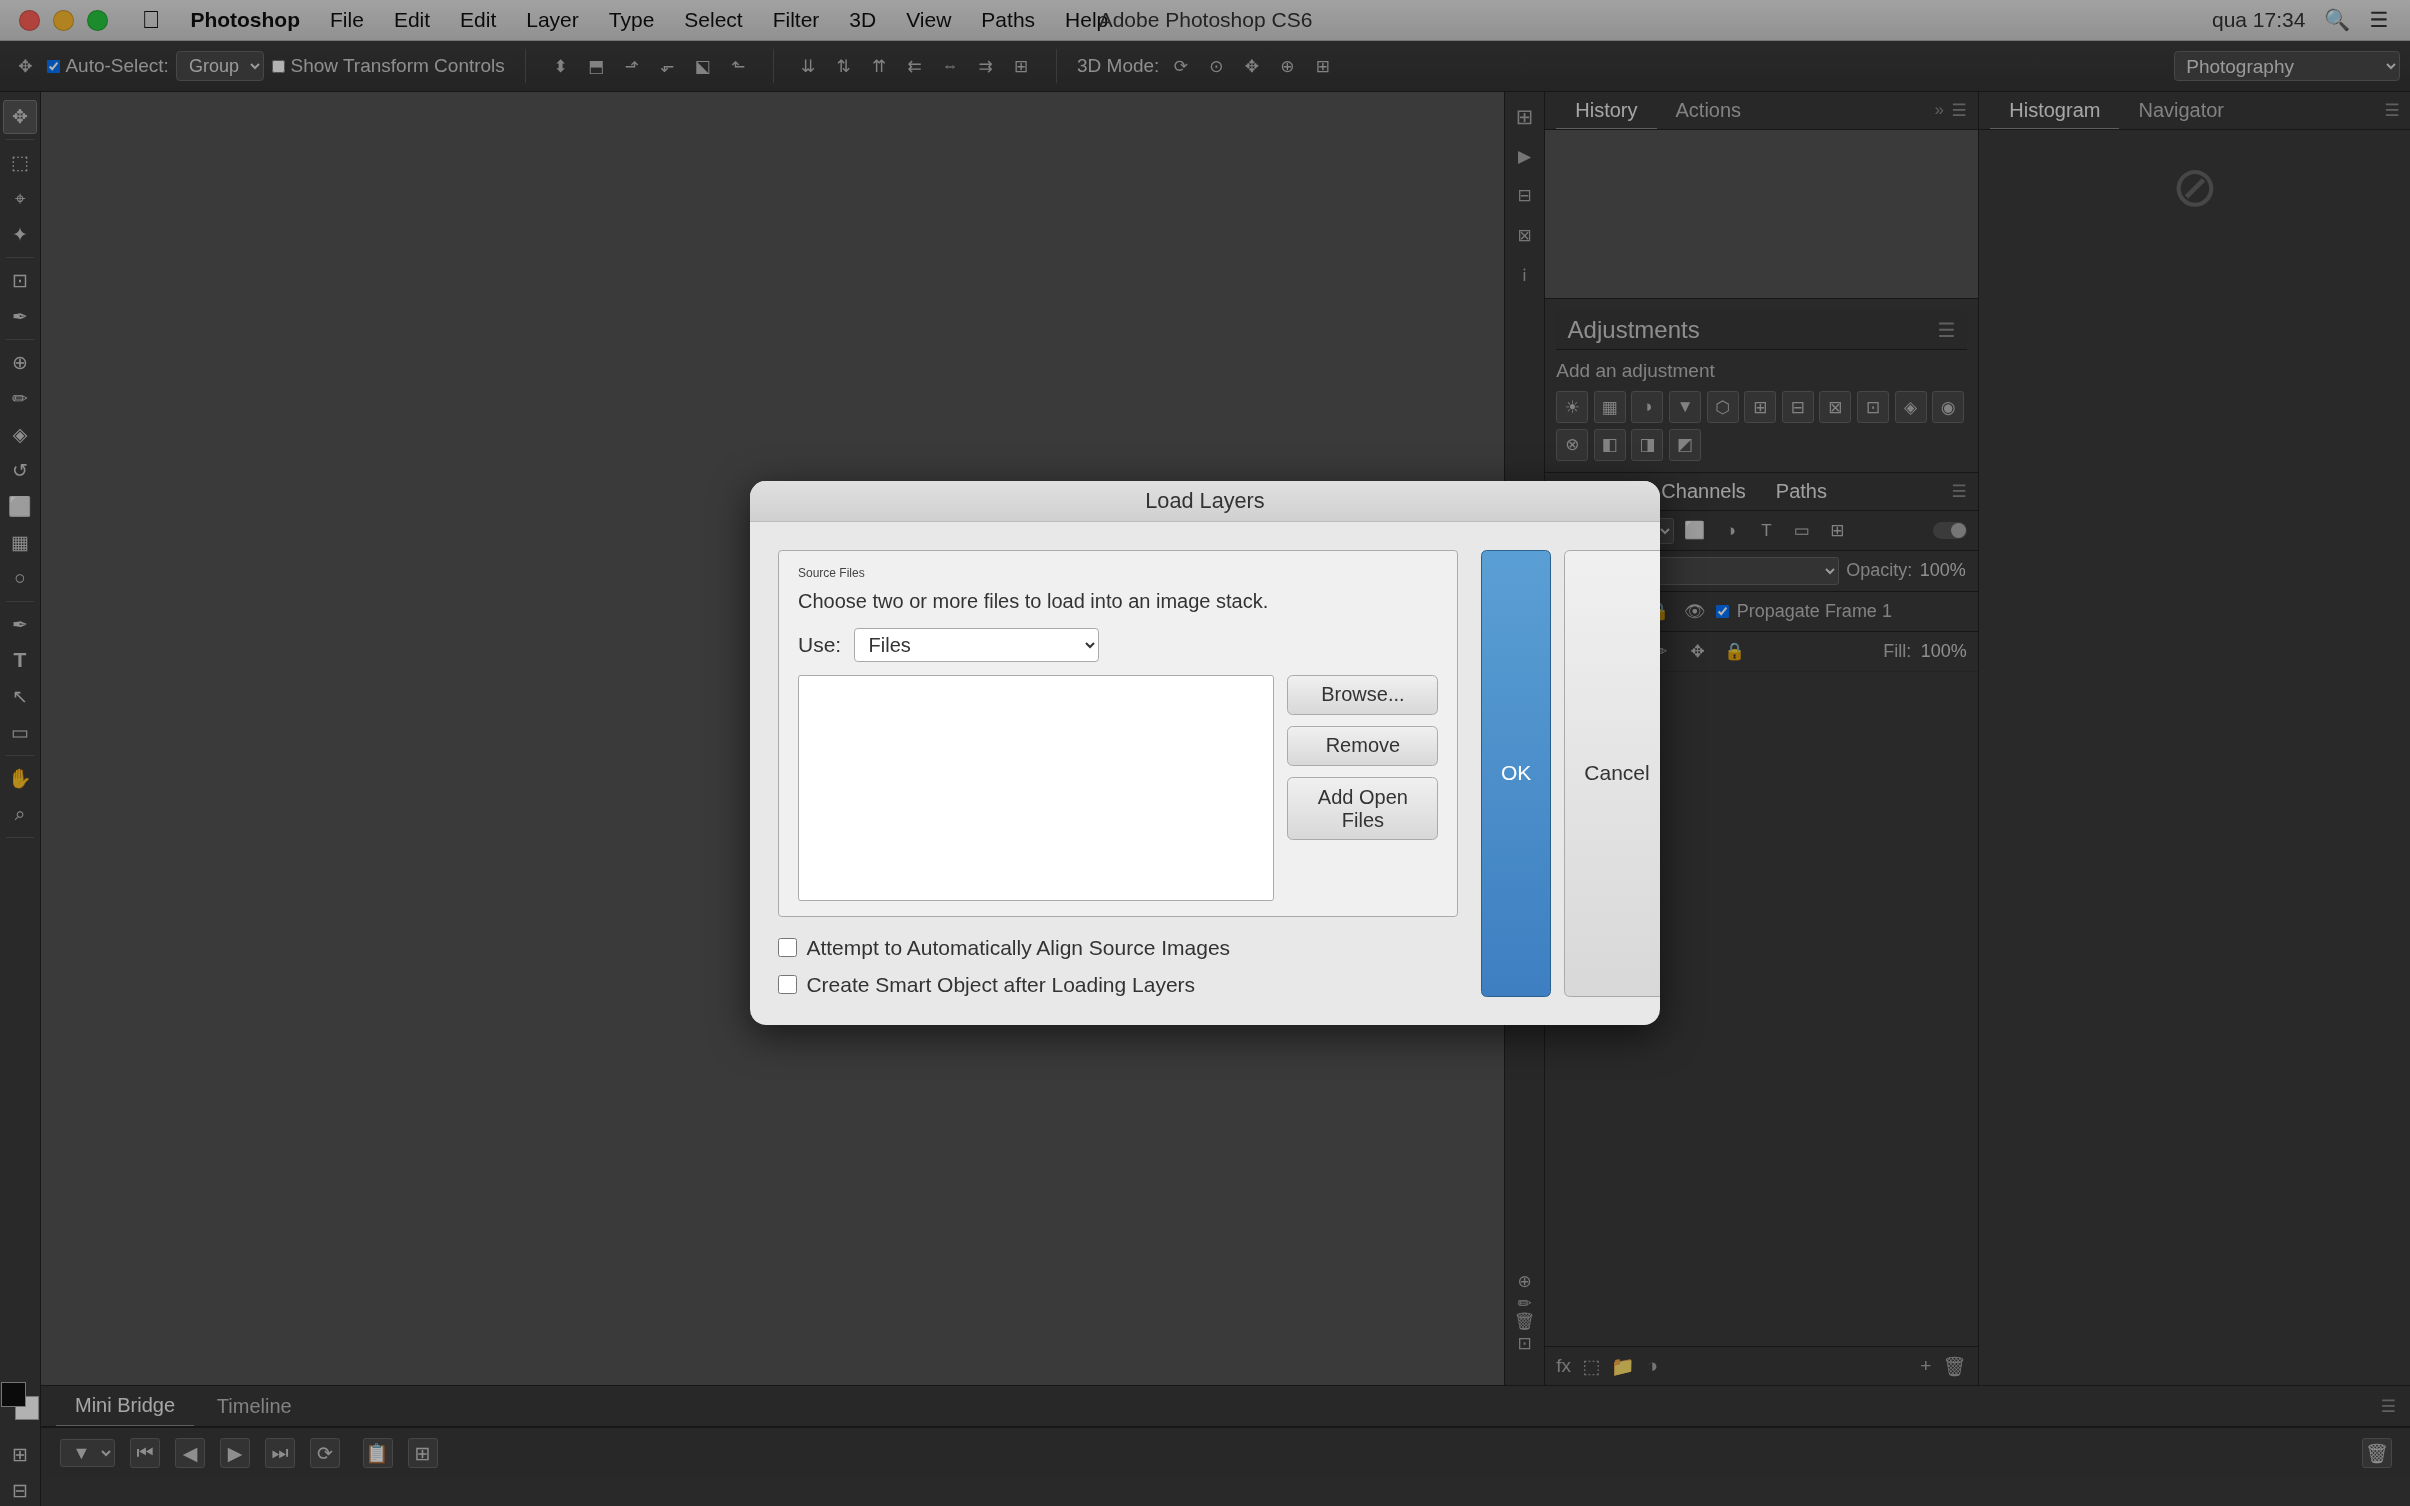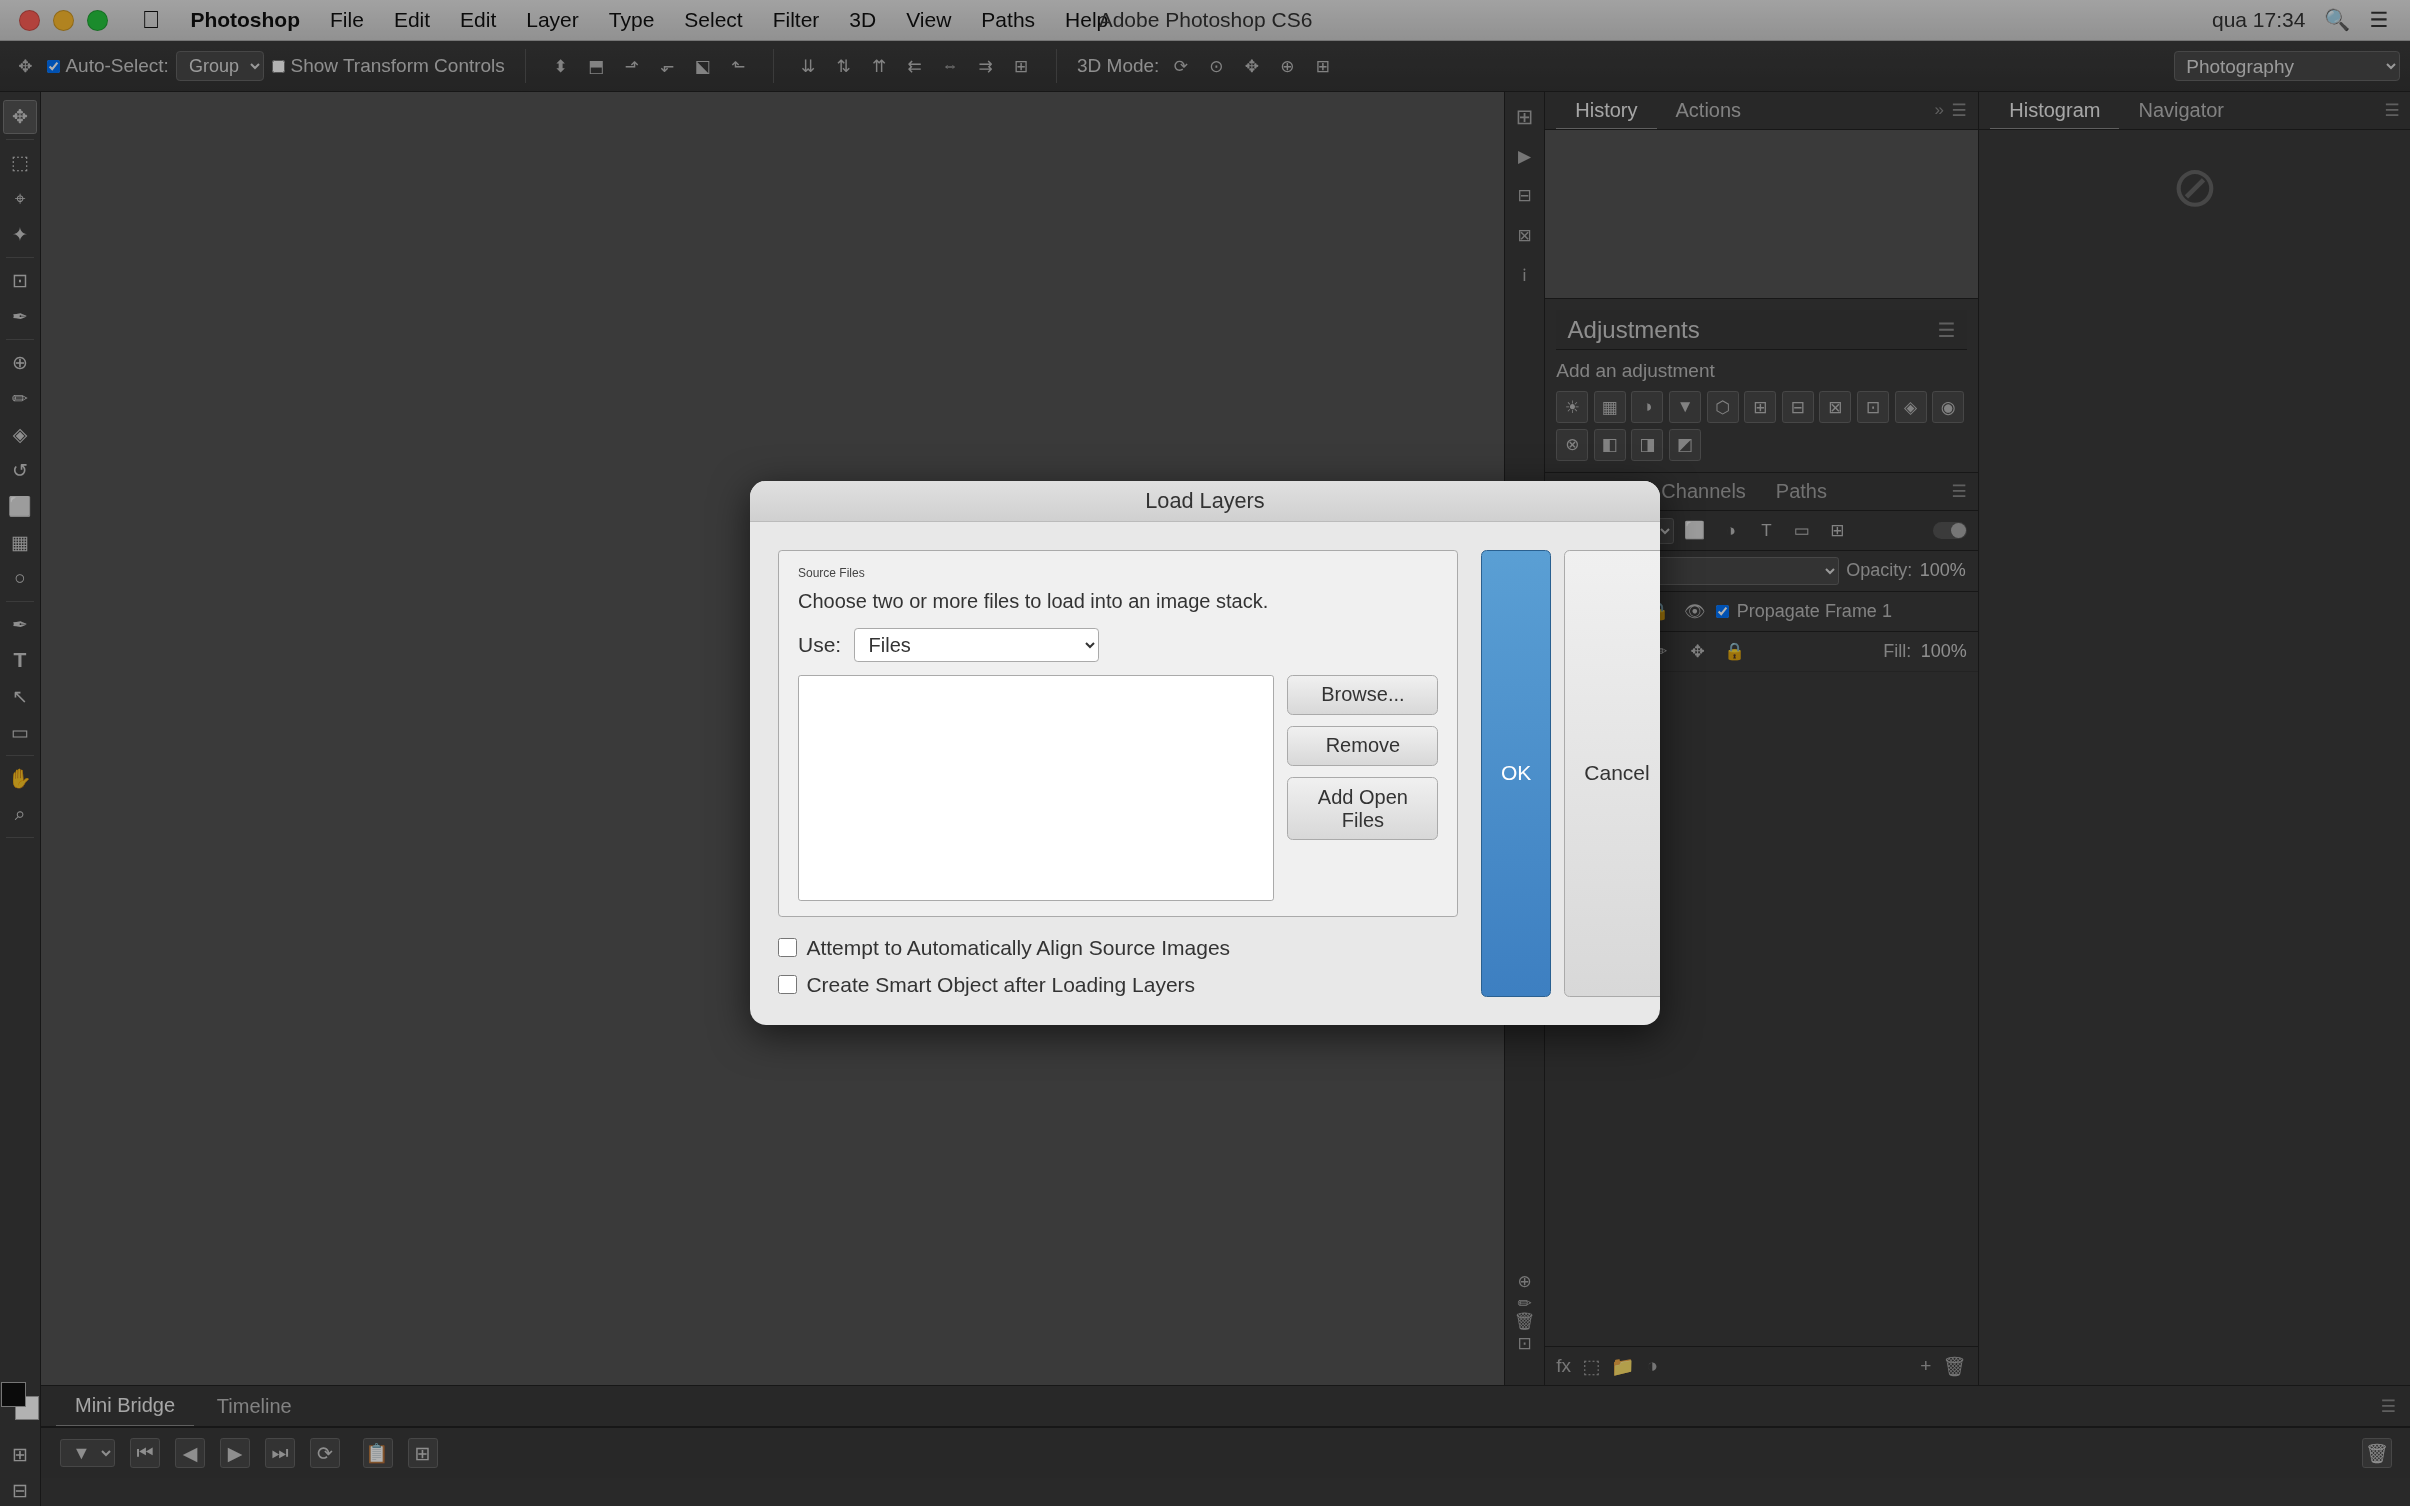--- a/index.html
+++ b/index.html
@@ -192,21 +192,21 @@
       border-radius: 2.8px;
       display: flex; align-items: center; justify-content: center;
       font-size: 17px; color: #bbb; cursor: pointer;
     }
     .layers-tab-bar {
       display: flex; align-items: center;
       background: #3a3a3a;
       border-bottom: 0.9px solid #222;
       height: 38px; padding: 0 11.3px;
     }
-    .layers-tab { padding: 0 15px; font-size: 20px; color: #a3a3a3; cursor: pointer; height: 100%; display: flex; align-items: center; }
+    .layers-tab { padding: 0 15px; font-size: 20px; color: #e5e5e5; cursor: pointer; height: 100%; display: flex; align-items: center; }
     .layers-tab.active { color: #eee; border-bottom: 1.9px solid #888; }
     .layers-select {
       background: #4a4a4a; border: 0.9px solid #666;
       border-radius: 2.8px; color: #ddd; font-size: 18px;
       padding: 1.9px 7.5px; height: 26px;
     }
     .layers-mode-select {
       background: #4a4a4a; border: 0.9px solid #666;
       border-radius: 2.8px; color: #ddd; font-size: 18px;
       padding: 1.9px 7.5px; height: 28px; flex: 1;

